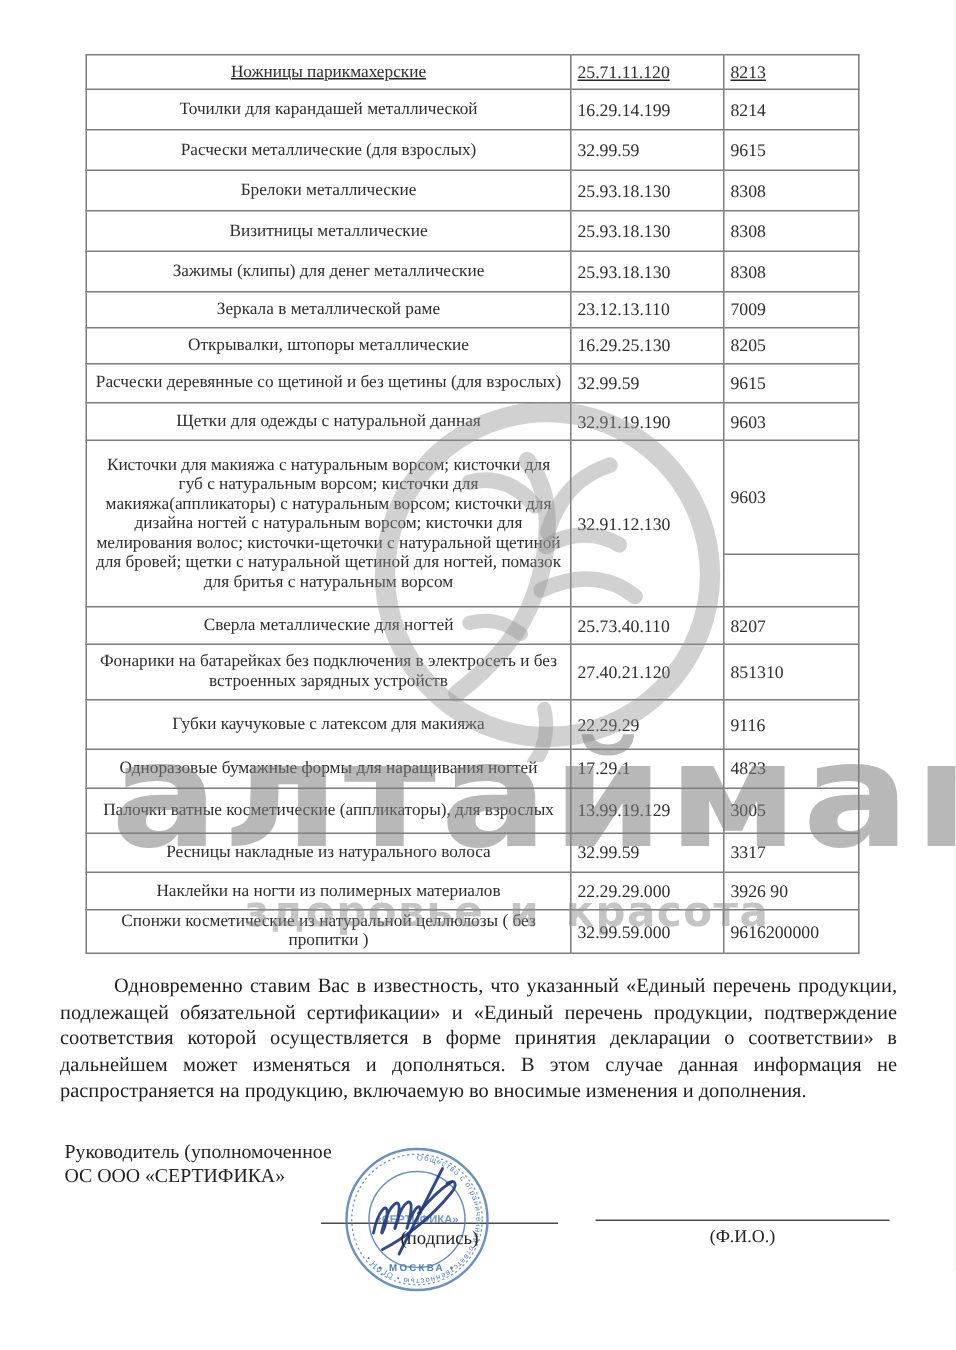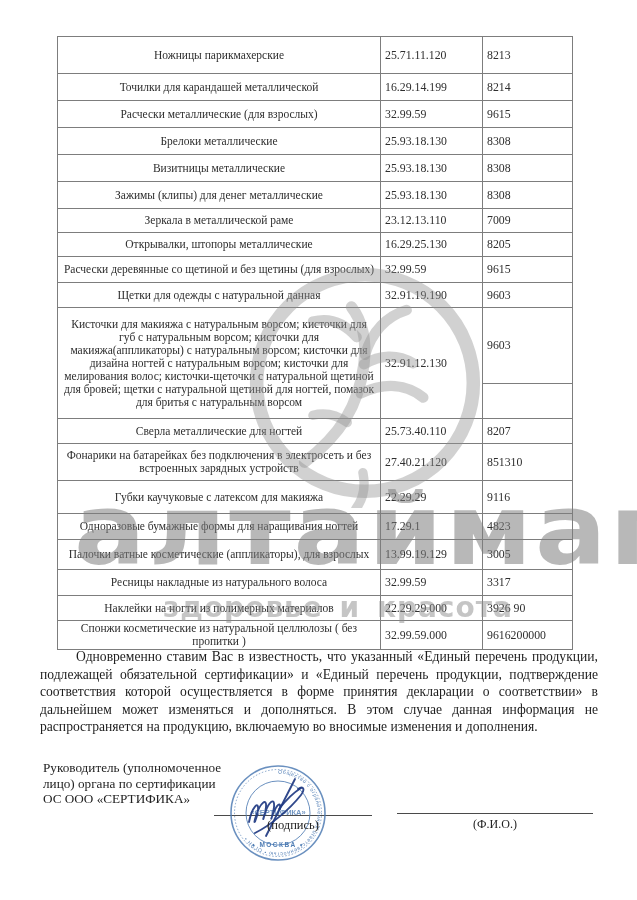--- a/index.html
+++ b/index.html
@@ -64,21 +64,21 @@
 
 <div class="page">
 
   <table class="doc-table">
     <colgroup>
       <col style="width:323px">
         <col style="width:102px">
         <col style="width:90px">
     </colgroup>
     <tbody>
-        <tr style="height: 37px;">
+        <tr style="height: 23px; text-decoration: underline;">
           <td class="c1">Ножницы парикмахерские</td>
           <td class="c2">25.71.11.120</td>
           <td class="c3">8213</td>
         </tr>
         <tr style="height: 27px;">
           <td class="c1">Точилки для карандашей металлической</td>
           <td class="c2">16.29.14.199</td>
           <td class="c3">8214</td>
         </tr>
         <tr style="height: 27px;">
@@ -186,21 +186,20 @@
   </svg>
 
   <div class="wm wm-brand">алтаймаг</div>
 
   <div class="wm wm-tagline">здоровье и красота</div>
 
   <div class="notice">Одновременно ставим Вас в известность, что указанный «Единый перечень продукции, подлежащей обязательной сертификации» и «Единый перечень продукции, подтверждение соответствия которой осуществляется в форме принятия декларации о соответствии» в дальнейшем может изменяться и дополняться. В этом случае данная информация не распространяется на продукцию, включаемую во вносимые изменения и дополнения.</div>
 
   <div class="role">
     <div>Руководитель (уполномоченное</div>
-    <div>лицо) органа по сертификации</div>
     <div>ОС ООО «СЕРТИФИКА»</div>
   </div>
 
   <div class="sig-line"></div>
   <div class="sig-caption">(подпись)</div>
 
   <svg class="stamp" viewBox="0 0 130 130" fill="none">
     <defs>
       <path id="ringPath" d="M 65,25.5 A 39.5,39.5 0 1 1 64.99,25.5"></path>
     </defs>

